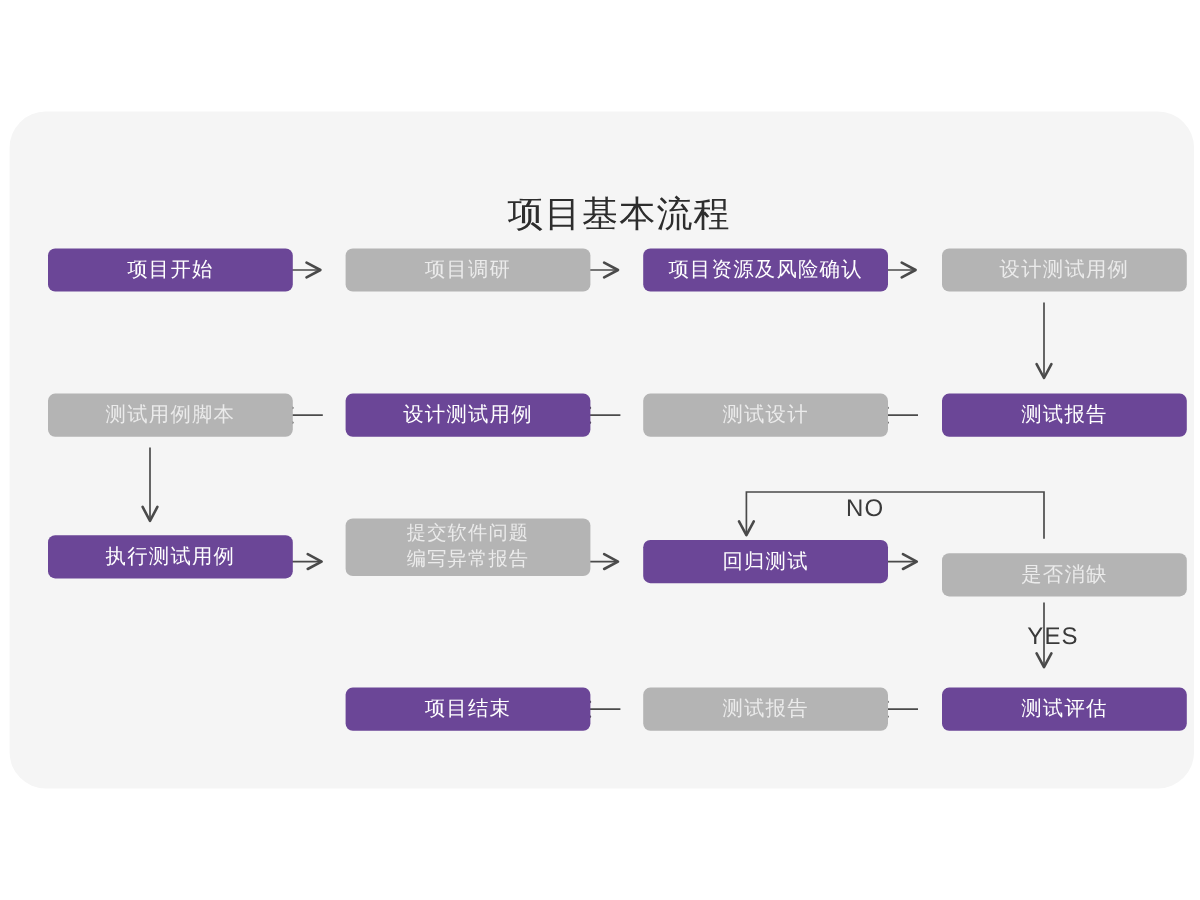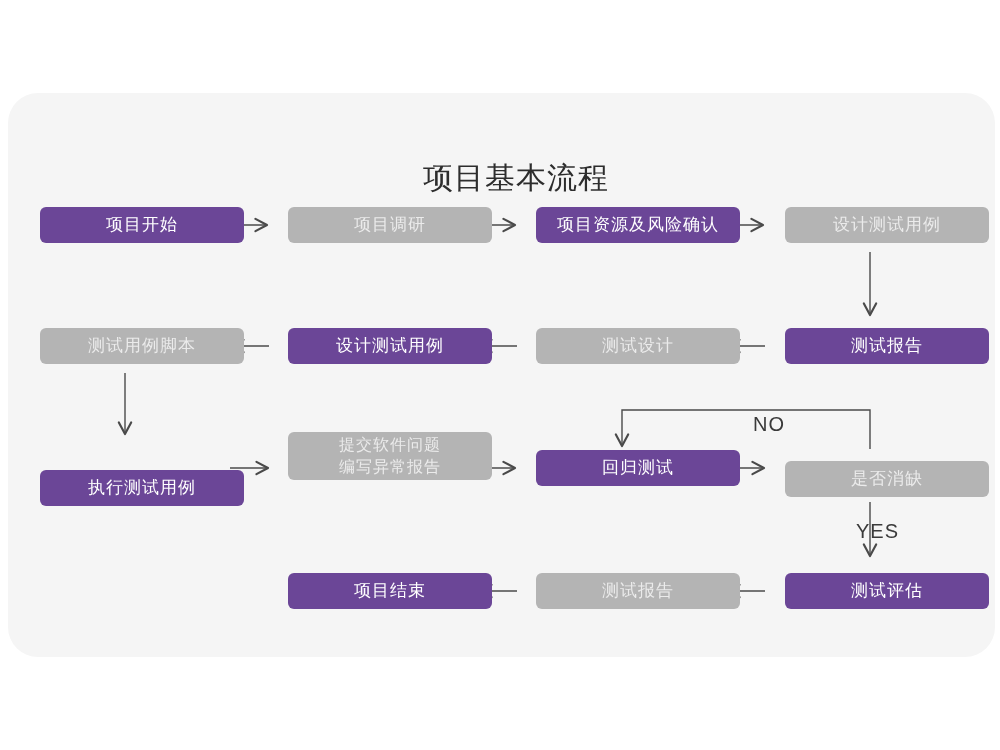--- a/index.html
+++ b/index.html
@@ -41,32 +41,32 @@
     background:var(--gray,#b4b4b4);color:var(--text_on_gray,#ebebeb);
   }
   .p0{left:40px;top:207px}
   .p1{left:288px;top:207px}
   .p2{left:536px;top:207px}
   .p3{left:785px;top:207px}
   .p4{left:785px;top:328px}
   .p5{left:536px;top:328px}
   .p6{left:288px;top:328px}
   .p7{left:40px;top:328px}
-  .p8{left:40px;top:470px}
+  .p8{left:40px;top:446px}
   .p9{left:288px;top:432px;height:48px;font-size:16px}
   .p10{left:536px;top:450px}
   .p11{left:785px;top:461px}
   .p12{left:785px;top:573px}
   .p13{left:536px;top:573px}
   .p14{left:288px;top:573px}
   .edge-label{
     position:absolute;font-size:20px;color:var(--edge_label,#3a3a3a);
     letter-spacing:1px;
   }
-  .no-label{left:705px;top:413px;width:80px;text-align:right;}
+  .no-label{left:705px;top:413px;width:80px;text-align:left;}
   .yes-label{left:856px;top:520px;}
 </style>
 </head>
 <body>
 
 <div class="card"></div>
 
 <h1 class="title">项目基本流程</h1>
 
 <svg class="arrows" viewBox="0 0 1000 750" xmlns="http://www.w3.org/2000/svg">

